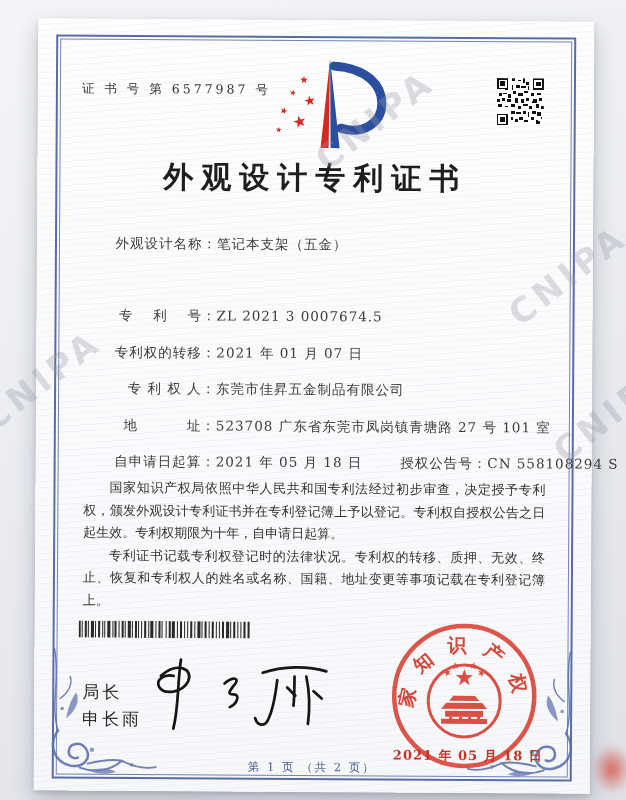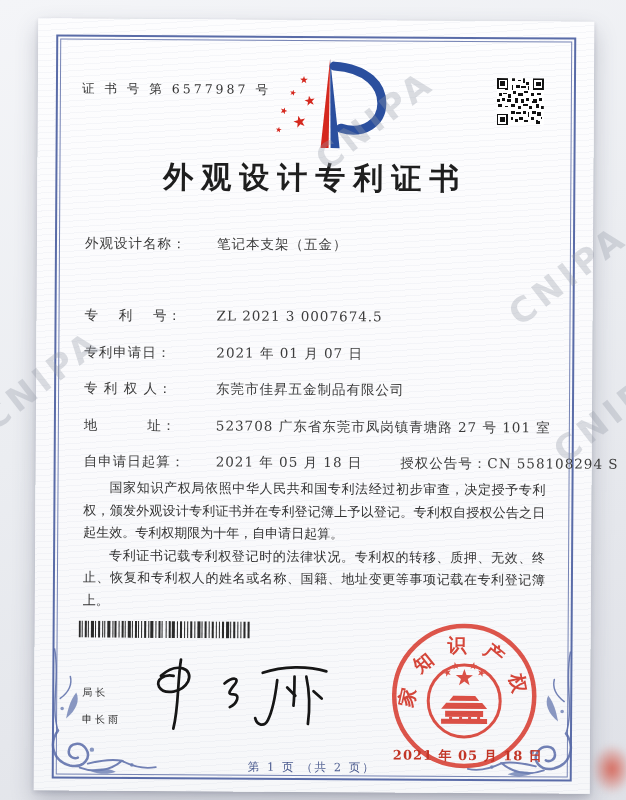--- a/index.html
+++ b/index.html
@@ -32,32 +32,32 @@
   .cert-no{
     position:absolute;left:44px;top:62px;font-size:12.5px;letter-spacing:3px;color:#333;
   }
   .logo{position:absolute;left:228px;top:36px;width:132px;height:98px;}
   .qr{position:absolute;left:459px;top:57px;width:47px;height:47px;}
   .title{
     position:absolute;left:0;top:138px;width:100%;text-align:center;
     font-size:30px;font-weight:700;letter-spacing:8px;color:#1e1e1e;
   }
   .field-row{position:absolute;left:48px;font-size:13.5px;color:#3c3c3c;white-space:nowrap;}
-  .field-label{display:inline-block;width:132px;letter-spacing:1px;}
+  .field-label{display:inline-block;width:132px;letter-spacing:1px;text-align:right;}
   .field-value{letter-spacing:1px;}
   .grant-label2{display:inline-block;margin-left:38px;letter-spacing:1px;font-family:Liberation Serif, serif;}
   .paragraphs{
     position:absolute;left:48px;top:458px;width:462px;
     font-size:13px;color:#333;line-height:1.74;text-align:justify;
   }
   .paragraphs p{margin:0;text-indent:2em;}
   .barcode{position:absolute;left:44px;top:602px;width:172px;height:17px;}
   .signer{
     position:absolute;left:48px;top:660px;font-family:"DejaVu Sans","Liberation Sans",sans-serif;
-    font-size:10px;color:#2a2a2a;letter-spacing:3px;line-height:27px;
+    font-size:17px;color:#2a2a2a;letter-spacing:3px;line-height:27px;
   }
   .signature{position:absolute;left:112px;top:630px;width:200px;height:88px;}
   .seal{position:absolute;left:355px;top:600px;width:150px;height:150px;mix-blend-mode:multiply;opacity:.9;}
   .seal-date{
     position:absolute;left:348px;top:726px;width:172px;text-align:center;
     font-size:13px;font-weight:700;color:#c23526;letter-spacing:1px;z-index:5;
   }
   .footer{
     position:absolute;left:0;top:740px;width:100%;text-align:center;
     font-size:11.5px;color:#4a5a8e;letter-spacing:2px;
@@ -172,21 +172,21 @@
 
   <div class="title">外观设计专利证书</div>
 
   <div class="field-row" style="top:216px">
     <span class="field-label">外观设计名称：</span><span class="field-value">笔记本支架（五金）</span>
   </div>
   <div class="field-row" style="top:288px">
     <span class="field-label">专　 利　 号：</span><span class="field-value">ZL 2021 3 0007674.5</span>
   </div>
   <div class="field-row" style="top:325px">
-    <span class="field-label">专利申请日：</span><span class="field-value">2021 年 01 月 07 日</span>
+    <span class="field-label">专利权的转移：</span><span class="field-value">2021 年 01 月 07 日</span>
   </div>
   <div class="field-row" style="top:361px">
     <span class="field-label">专 利 权 人：</span><span class="field-value">东莞市佳昇五金制品有限公司</span>
   </div>
   <div class="field-row" style="top:398px">
     <span class="field-label">地　　　 址：</span><span class="field-value">523708 广东省东莞市凤岗镇青塘路 27 号 101 室</span>
   </div>
   <div class="field-row" style="top:434px">
     <span class="field-label">自申请日起算：</span><span class="field-value">2021 年 05 月 18 日</span><span class="grant-label2">授权公告号：</span><span class="field-value">CN 558108294 S</span>
   </div>

